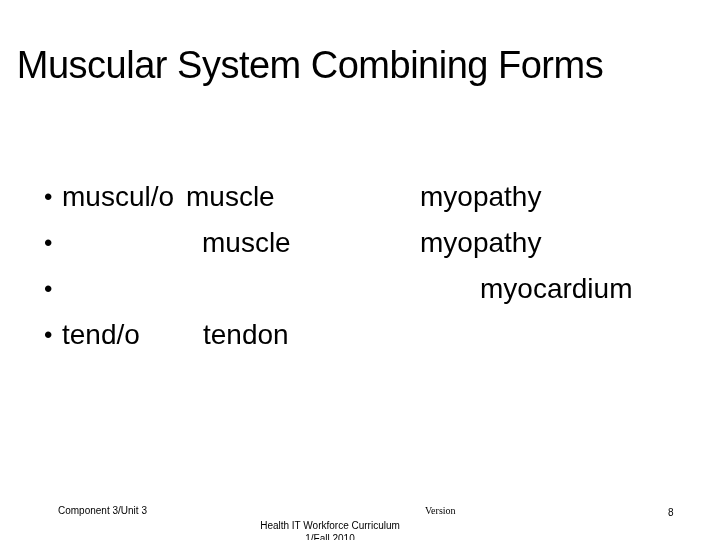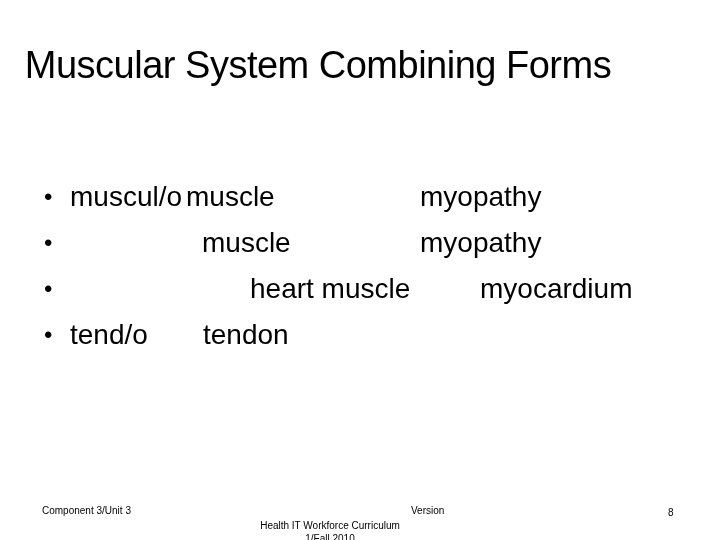--- a/index.html
+++ b/index.html
@@ -20,21 +20,20 @@
     position: absolute;
     top: 44px;
     left: 0;
     width: 620px;
     text-align: center;
     font-size: 38px;
     font-weight: 400;
     line-height: 1.15;
     letter-spacing: -0.5px;
     white-space: nowrap;
-    margin-left: 8px;
   }
   .bullet-list {
     position: absolute;
     top: 174px;
     left: 0;
     width: 720px;
   }
   .bullet-row {
     position: absolute;
     left: 0;
@@ -46,21 +45,21 @@
   }
   .bullet-row:nth-child(1) { top: 0; }
   .bullet-row:nth-child(2) { top: 46px; }
   .bullet-row:nth-child(3) { top: 92px; }
   .bullet-row:nth-child(4) { top: 138px; }
   .bullet-row .dot {
     position: absolute;
     left: 44px;
     font-size: 24px;
   }
-  .bullet-row .form    { position: absolute; left: 70px; text-align: center; }
+  .bullet-row .form    { position: absolute; left: 62px; text-align: center; }
   .bullet-row .meaning { position: absolute; }
   .bullet-row .term    { position: absolute; }
   .bullet-row:nth-child(1) .meaning { left: 186px; }
   .bullet-row:nth-child(1) .term    { left: 420px; }
   .bullet-row:nth-child(2) .meaning { left: 202px; }
   .bullet-row:nth-child(2) .term    { left: 420px; }
   .bullet-row:nth-child(3) .meaning { left: 250px; }
   .bullet-row:nth-child(3) .term    { left: 480px; }
   .bullet-row:nth-child(4) .meaning { left: 203px; }
   .bullet-row:nth-child(4) .term    { left: 427px; }
@@ -69,37 +68,38 @@
     left: 0;
     top: 500px;
     width: 720px;
     height: 32px;
     font-size: 10px;
     line-height: 13px;
     color: #000000;
   }
   .footer-left {
     position: absolute;
-    left: 42px;
+    left: 58px;
     top: 4px;
     white-space: nowrap;
   }
   .footer-center {
     position: absolute;
     left: 230px;
     top: 4px;
     width: 200px;
     text-align: center;
     margin-top: 15px;
   }
   .footer-version {
     position: absolute;
-    left: 411px;
+    left: 425px;
     top: 4px;
     white-space: nowrap;
+    font-family: Liberation Serif, serif;
   }
   .footer-page {
     position: absolute;
     left: 668px;
     top: 6px;
     white-space: nowrap;
   }
 </style>
 </head>
 <body>
@@ -118,21 +118,20 @@
     </div>
 
     <div class="bullet-row">
       <span class="dot">•</span>
       <span class="meaning">muscle</span>
       <span class="term">myopathy</span>
     </div>
 
     <div class="bullet-row">
       <span class="dot">•</span>
-      <span class="meaning">heart muscle</span>
       <span class="term">myocardium</span>
     </div>
 
     <div class="bullet-row">
       <span class="dot">•</span>
       <span class="form">tend/o</span>
       <span class="meaning">tendon</span>
     </div>
 
   </div>

